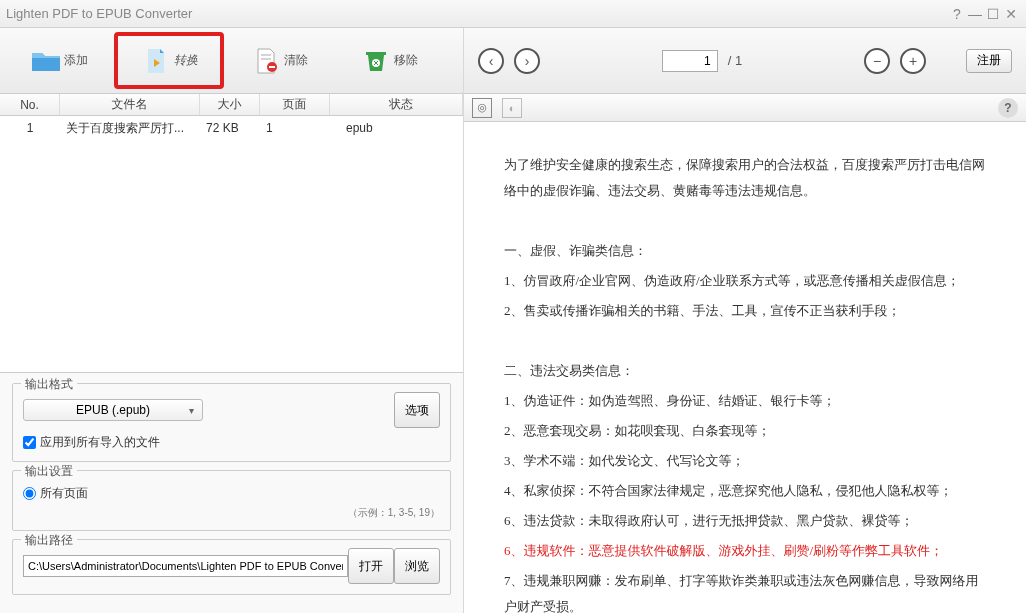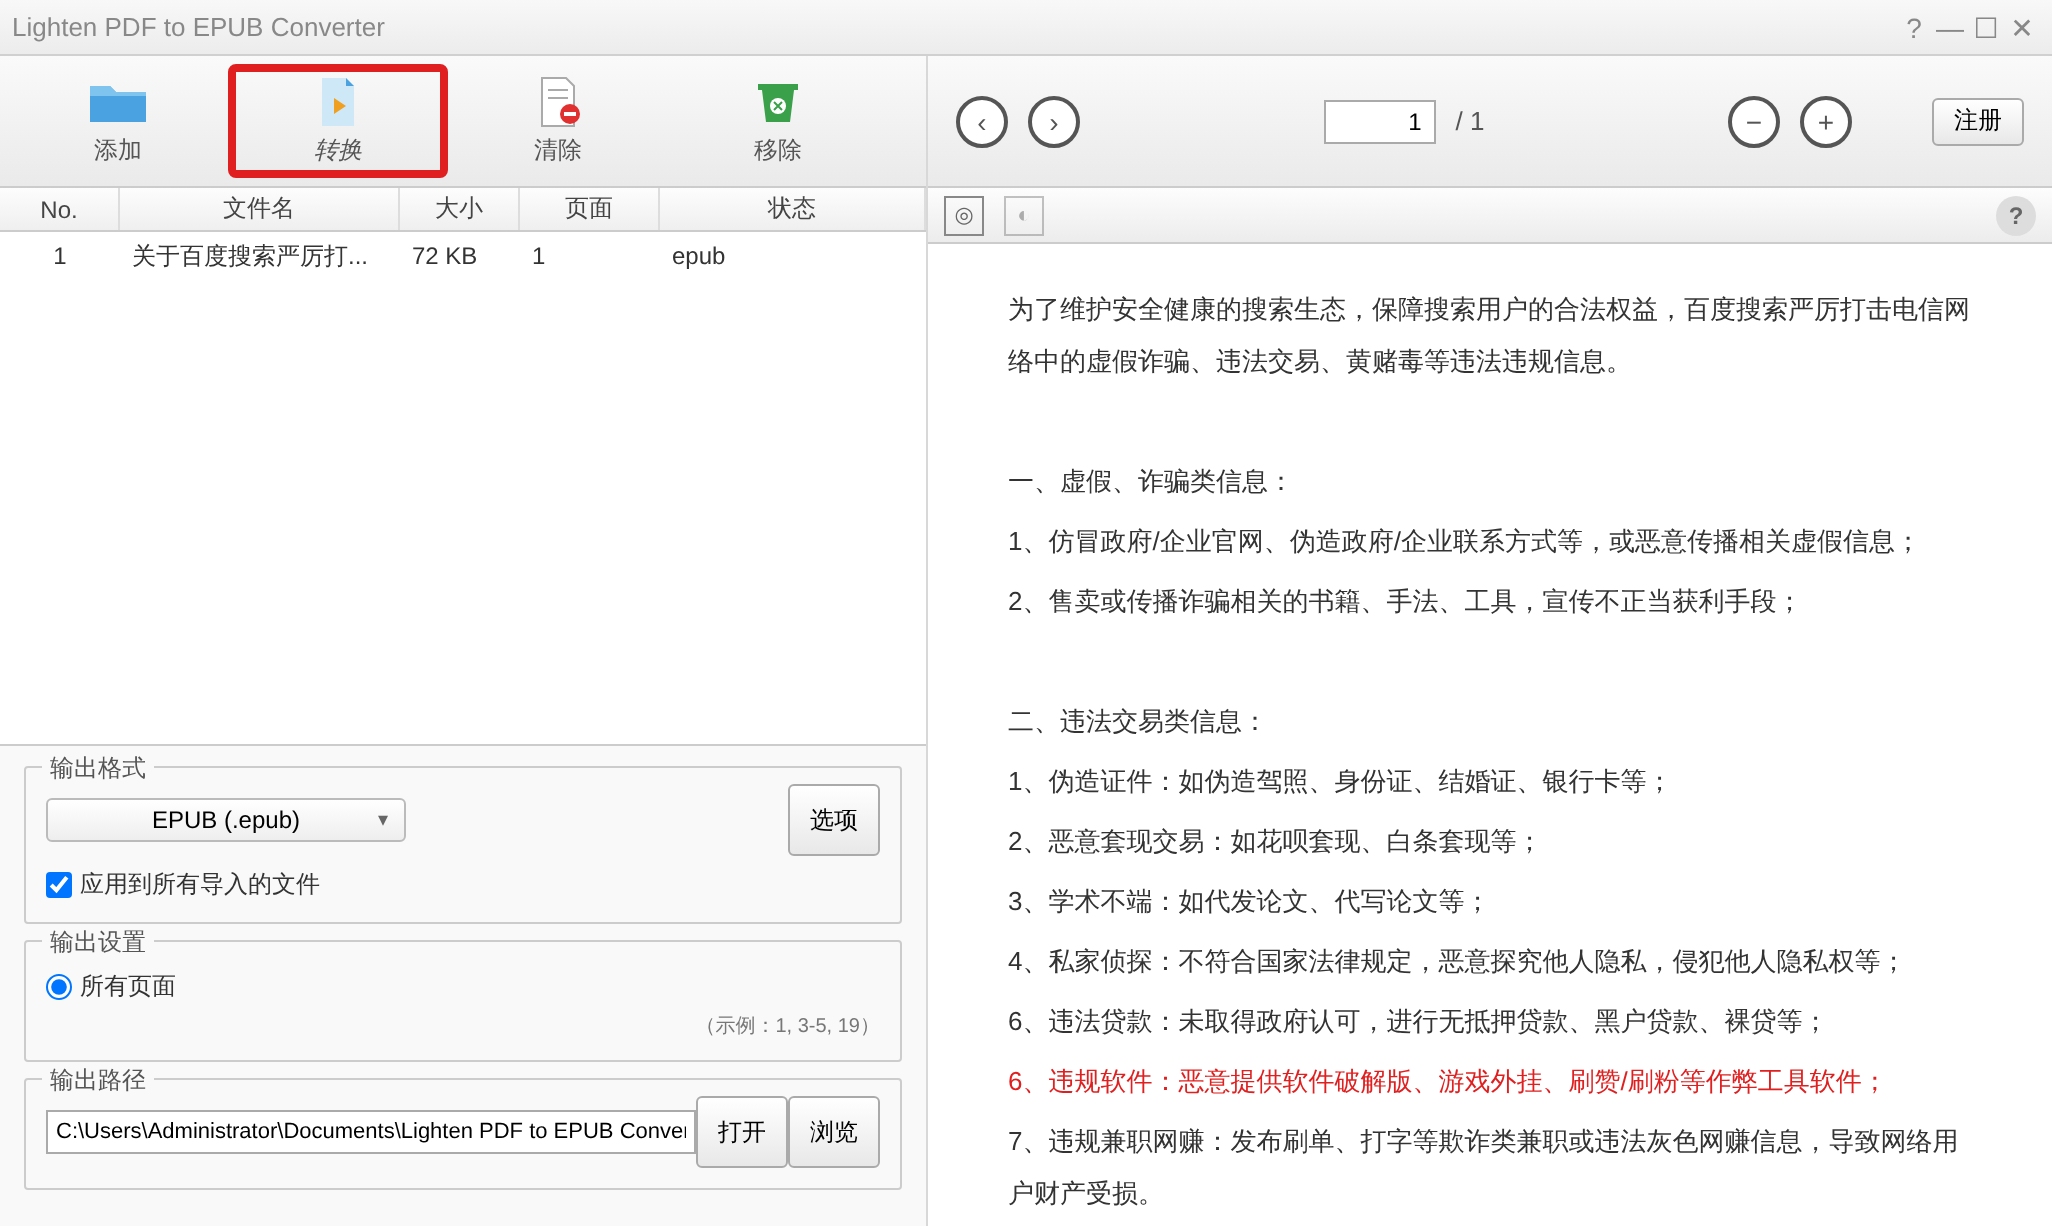--- a/index.html
+++ b/index.html
@@ -3,31 +3,31 @@
 <meta charset="utf-8">
 <style>
 * { margin: 0; padding: 0; box-sizing: border-box; }
 body { font-family: "Microsoft YaHei", Arial, sans-serif; font-size: 12px; background: #fff; width: 1026px; height: 613px; overflow: hidden; }
 .titlebar { height: 28px; background: linear-gradient(#f8f8f8,#ececec); display: flex; align-items: center; padding: 0 6px; border-bottom: 1px solid #d0d0d0; color: #888; }
 .titlebar .title { flex: 1; font-size: 13px; }
 .titlebar .win-btn { width: 18px; text-align: center; font-size: 14px; color: #888; cursor: pointer; }
 .main { display: flex; height: 585px; }
 .left { width: 464px; display: flex; flex-direction: column; border-right: 1px solid #d8d8d8; }
 .toolbar { height: 66px; background: linear-gradient(#fafafa,#eaeaea); border-bottom: 1px solid #ccc; display: flex; padding: 4px; gap: 0; }
-.tbtn { width: 110px; display: flex; flex-direction: column; align-items: center; justify-content: center; gap: 2px; cursor: pointer; border-radius: 4px; }
+.tbtn { width: 110px; display: flex; flex-direction: row; align-items: center; justify-content: center; gap: 2px; cursor: pointer; border-radius: 4px; }
 .tbtn .lbl { font-size: 12px; color: #555; }
 .highlight { border: 4px solid #e02020; font-style: italic; }
 .icon-svg { width: 32px; height: 28px; }
 .table-head { height: 22px; background: linear-gradient(#fdfdfd,#efefef); border-bottom: 1px solid #ccc; display: flex; font-size: 12px; color: #444; }
 .table-head div { border-right: 1px solid #ddd; display: flex; align-items: center; justify-content: center; }
 .col-no { width: 60px; }
 .col-name { width: 140px; }
 .col-size { width: 60px; }
 .col-page { width: 70px; }
-.col-status { flex: 1; }
+.col-status { flex: 1; margin-left: 10px; }
 .row { height: 24px; display: flex; align-items: center; font-size: 12px; color: #333; }
 .row > div { padding: 0 6px; }
 .filelist { flex: 1; background: #fff; overflow: auto; }
 .panel { border-top: 1px solid #ccc; padding: 10px 12px; background: #f9f9f9; }
 .fieldset { border: 1px solid #ccc; border-radius: 2px; padding: 8px 10px 10px; margin-bottom: 8px; position: relative; }
 .fieldset .legend { position: absolute; top: -8px; left: 8px; background: #f9f9f9; padding: 0 4px; font-size: 12px; color: #555; }
 .select { width: 180px; height: 22px; border: 1px solid #bbb; border-radius: 3px; background: linear-gradient(#fff,#eee); display: inline-flex; align-items: center; justify-content: center; font-size: 12px; position: relative; }
 .select::after { content: "▾"; position: absolute; right: 8px; color: #666; font-size: 10px; }
 .btn { height: 36px; padding: 0 10px; border: 1px solid #aaa; border-radius: 3px; background: linear-gradient(#fff,#e8e8e8); font-size: 12px; cursor: pointer; display: inline-flex; align-items: center; }
 .row-flex { display: flex; align-items: center; gap: 0; }
@@ -37,21 +37,21 @@
 .right { flex: 1; display: flex; flex-direction: column; background: #fafafa; }
 .right-top { height: 66px; background: linear-gradient(#fafafa,#eaeaea); border-bottom: 1px solid #ccc; display: flex; align-items: center; padding: 0 14px; gap: 10px; }
 .nav-btn { width: 26px; height: 26px; border: 2px solid #555; border-radius: 50%; display: flex; align-items: center; justify-content: center; cursor: pointer; font-size: 14px; color: #555; background: #fff; }
 .page-input { width: 56px; height: 22px; border: 1px solid #aaa; text-align: right; padding: 0 6px; font-size: 12px; }
 .page-total { font-size: 13px; color: #555; }
 .spacer { flex: 1; }
 .reg-btn { height: 24px; padding: 0 10px; border: 1px solid #aaa; border-radius: 3px; background: linear-gradient(#fff,#e8e8e8); font-size: 12px; cursor: pointer; }
 .preview-bar { height: 28px; background: linear-gradient(#fdfdfd,#ececec); border-bottom: 1px solid #ccc; display: flex; align-items: center; padding: 0 8px; gap: 10px; }
 .preview-icon { width: 20px; height: 20px; border: 1px solid #888; display: flex; align-items: center; justify-content: center; font-size: 11px; color: #666; cursor: pointer; }
 .help-icon { width: 20px; height: 20px; border-radius: 50%; background: #ddd; color: #666; display: flex; align-items: center; justify-content: center; font-weight: bold; margin-left: auto; cursor: pointer; }
-.preview-body { flex: 1; background: #fff; padding: 20px 40px; overflow: auto; font-size: 13px; line-height: 2; color: #333; font-family: Liberation Sans, sans-serif; }
+.preview-body { flex: 1; background: #fff; padding: 30px 40px; overflow: auto; font-size: 13px; line-height: 2; color: #333; font-family: Liberation Serif, serif; }
 .preview-body p { margin-bottom: 4px; }
 .preview-body .red { color: #e02020; }
 .range-input { width: 200px; height: 20px; border: 1px solid #aaa; margin-left: 6px; }
 </style>
 </head>
 <body>
 
 <div class="titlebar">
   <span class="title">Lighten PDF to EPUB Converter</span>
   <span class="win-btn">?</span>

